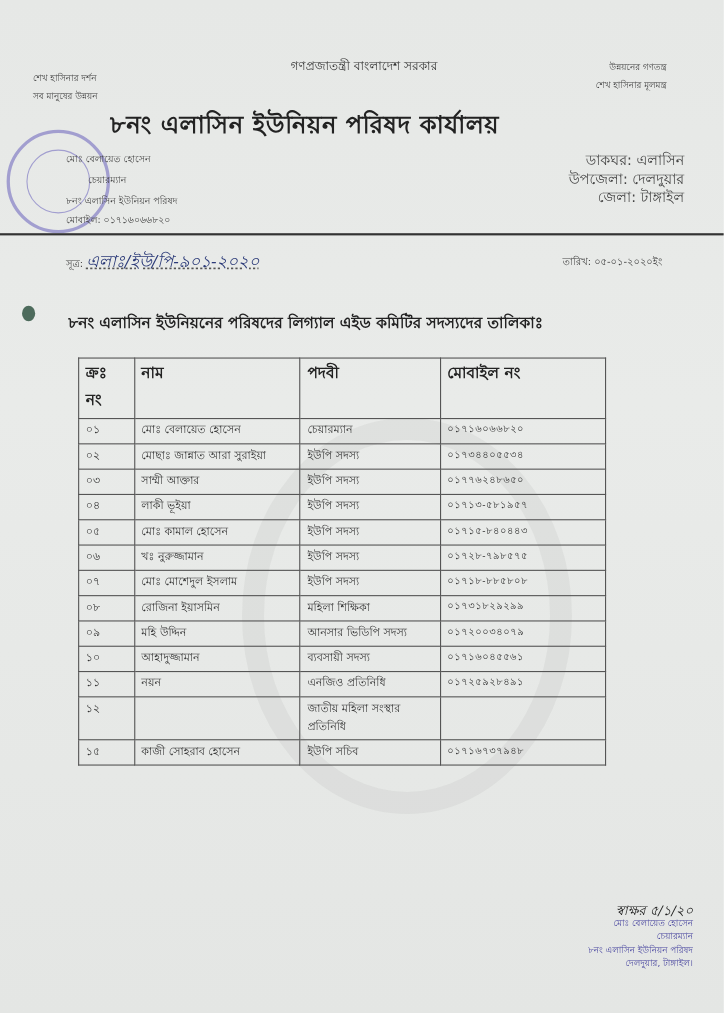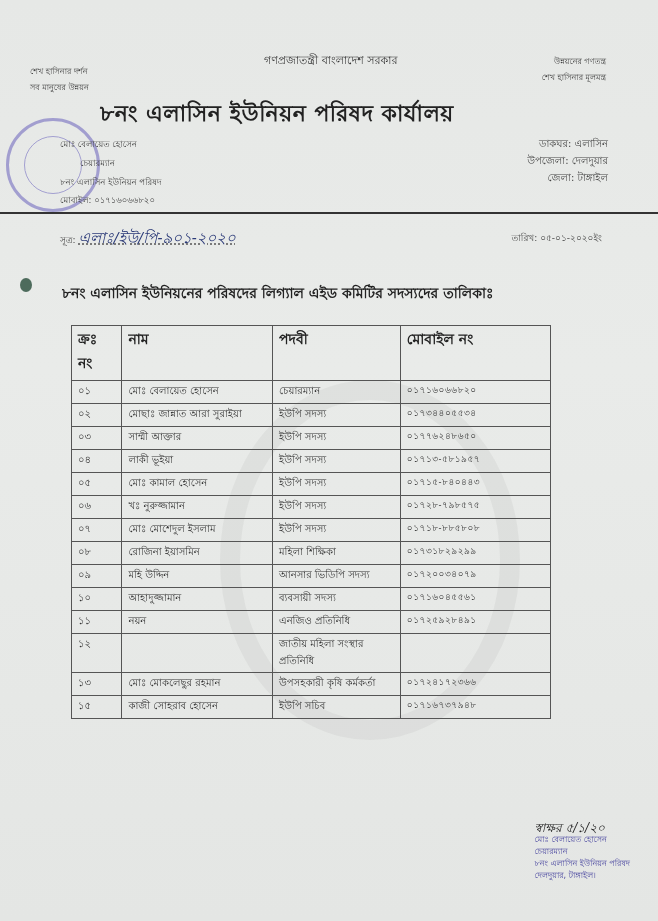--- a/index.html
+++ b/index.html
@@ -18,42 +18,42 @@
   .slogan-r1 { right: 52px; top: 55px; }
   .slogan-r2 { right: 52px; top: 71px; }
   .title { left: 100px; top: 96px; font-size: 22px; font-weight: bold; color: #222; letter-spacing: 0.5px; }
   .seal {
     left: 6px; top: 118px; width: 88px; height: 88px; border-radius: 50%;
     border: 3px solid #8b86c8; opacity: 0.75;
     display: flex; align-items: center; justify-content: center;
   }
   .seal-inner { width: 56px; height: 56px; border-radius: 50%; border: 1.5px solid #8b86c8; }
   .contact { left: 60px; font-size: 8.5px; color: #444; }
-  .addr { right: 50px; font-size: 10px; color: #444; text-align: center; }
+  .addr { right: 36px; font-size: 13px; color: #444; text-align: center; }
   .rule { left: 0; width: 658px; top: 212px; height: 2px; background: #333; }
   .ref { left: 60px; top: 226px; font-size: 9px; color: #444; }
   .ref-hand { font-family: "DejaVu Serif", serif; font-size: 15px; color: #2b3a78; font-style: italic; text-decoration: underline dotted #555; }
   .date { right: 56px; top: 231px; font-size: 9px; color: #444; }
   .punch { left: 20px; top: 278px; width: 12px; height: 14px; border-radius: 50%; background: #4d6b5c; }
   .heading { left: 62px; top: 282px; font-size: 14px; font-weight: bold; color: #222; }
   table.members {
     position: absolute; left: 71px; top: 325px; width: 480px;
     border-collapse: collapse; font-size: 10px; color: #333;
   }
   table.members th, table.members td {
     border: 1px solid #555; padding: 2px 6px; text-align: left; vertical-align: top;
     height: 18px;
   }
   table.members th { font-size: 14px; font-weight: bold; color: #222; height: 50px; }
   .c1 { width: 44px; }
   .c2 { width: 168px; }
   .c3 { width: 140px; }
   .c4 { width: 160px; }
   .phone { font-family: Liberation Sans, sans-serif; font-size: 9px; letter-spacing: 0.5px; }
-  .sign-block { right: 28px; top: 822px; text-align: left; color: #4b48a0; font-size: 8px; line-height: 12px; }
+  .sign-block { right: 28px; top: 822px; text-align: right; color: #4b48a0; font-size: 8px; line-height: 12px; }
   .sign-hand { font-family: "DejaVu Serif", serif; font-style: italic; font-size: 12px; color: #222; }
   .watermark {
     position: absolute; left: 220px; top: 380px; width: 260px; height: 320px;
     border-radius: 50%; border: 20px solid rgba(120,120,120,0.08);
     pointer-events: none;
   }
 </style>
 </head>
 <body>
 
@@ -167,26 +167,20 @@
         <td>এনজিও প্রতিনিধি</td>
         <td class="phone">০১৭২৫৯২৮৪৯১</td>
       </tr>
       <tr>
         <td>১২</td>
         <td></td>
         <td>জাতীয় মহিলা সংস্থার প্রতিনিধি</td>
         <td class="phone"></td>
       </tr>
       <tr>
-        <td>১৩</td>
-        <td>মোঃ মোকলেছুর রহমান</td>
-        <td>উপসহকারী কৃষি কর্মকর্তা</td>
-        <td class="phone">০১৭২৪১৭২৩৬৬</td>
-      </tr>
-      <tr>
         <td>১৫</td>
         <td>কাজী সোহরাব হোসেন</td>
         <td>ইউপি সচিব</td>
         <td class="phone">০১৭১৬৭৩৭৯৪৮</td>
       </tr>
     </tbody>
 </table>
 
 <div class="abs sign-block">
   <div class="sign-hand">স্বাক্ষর ৫/১/২০</div>

